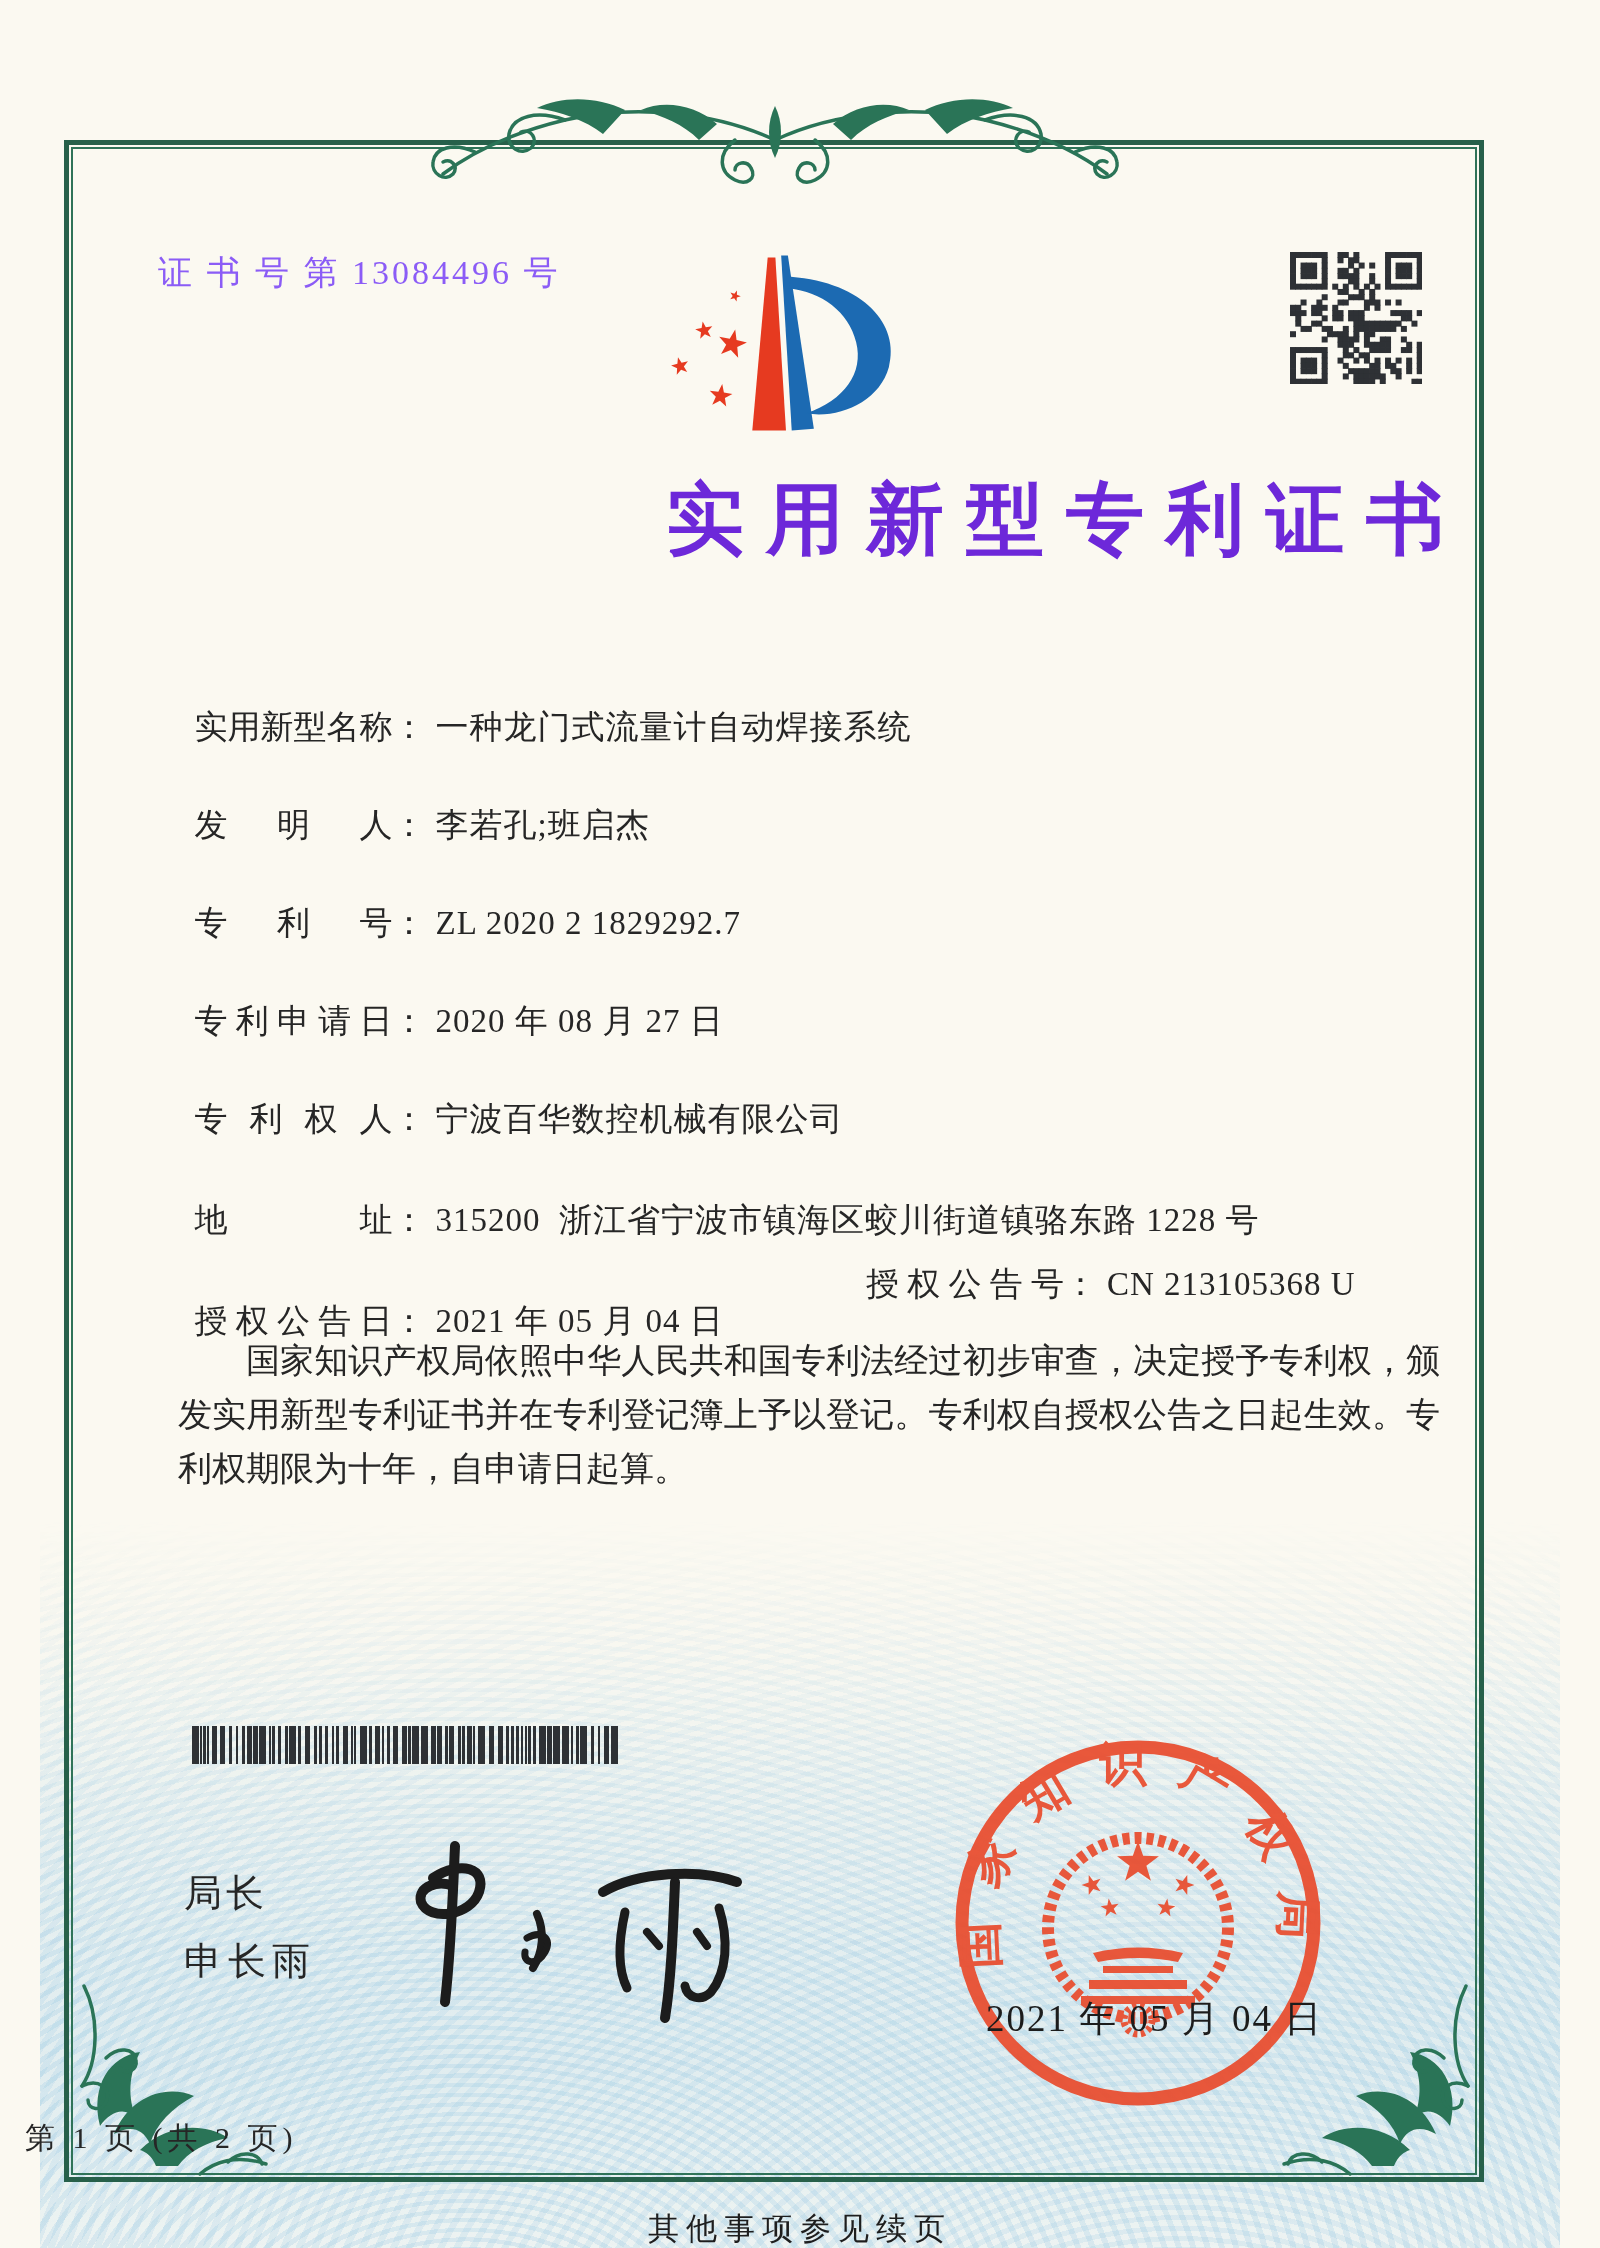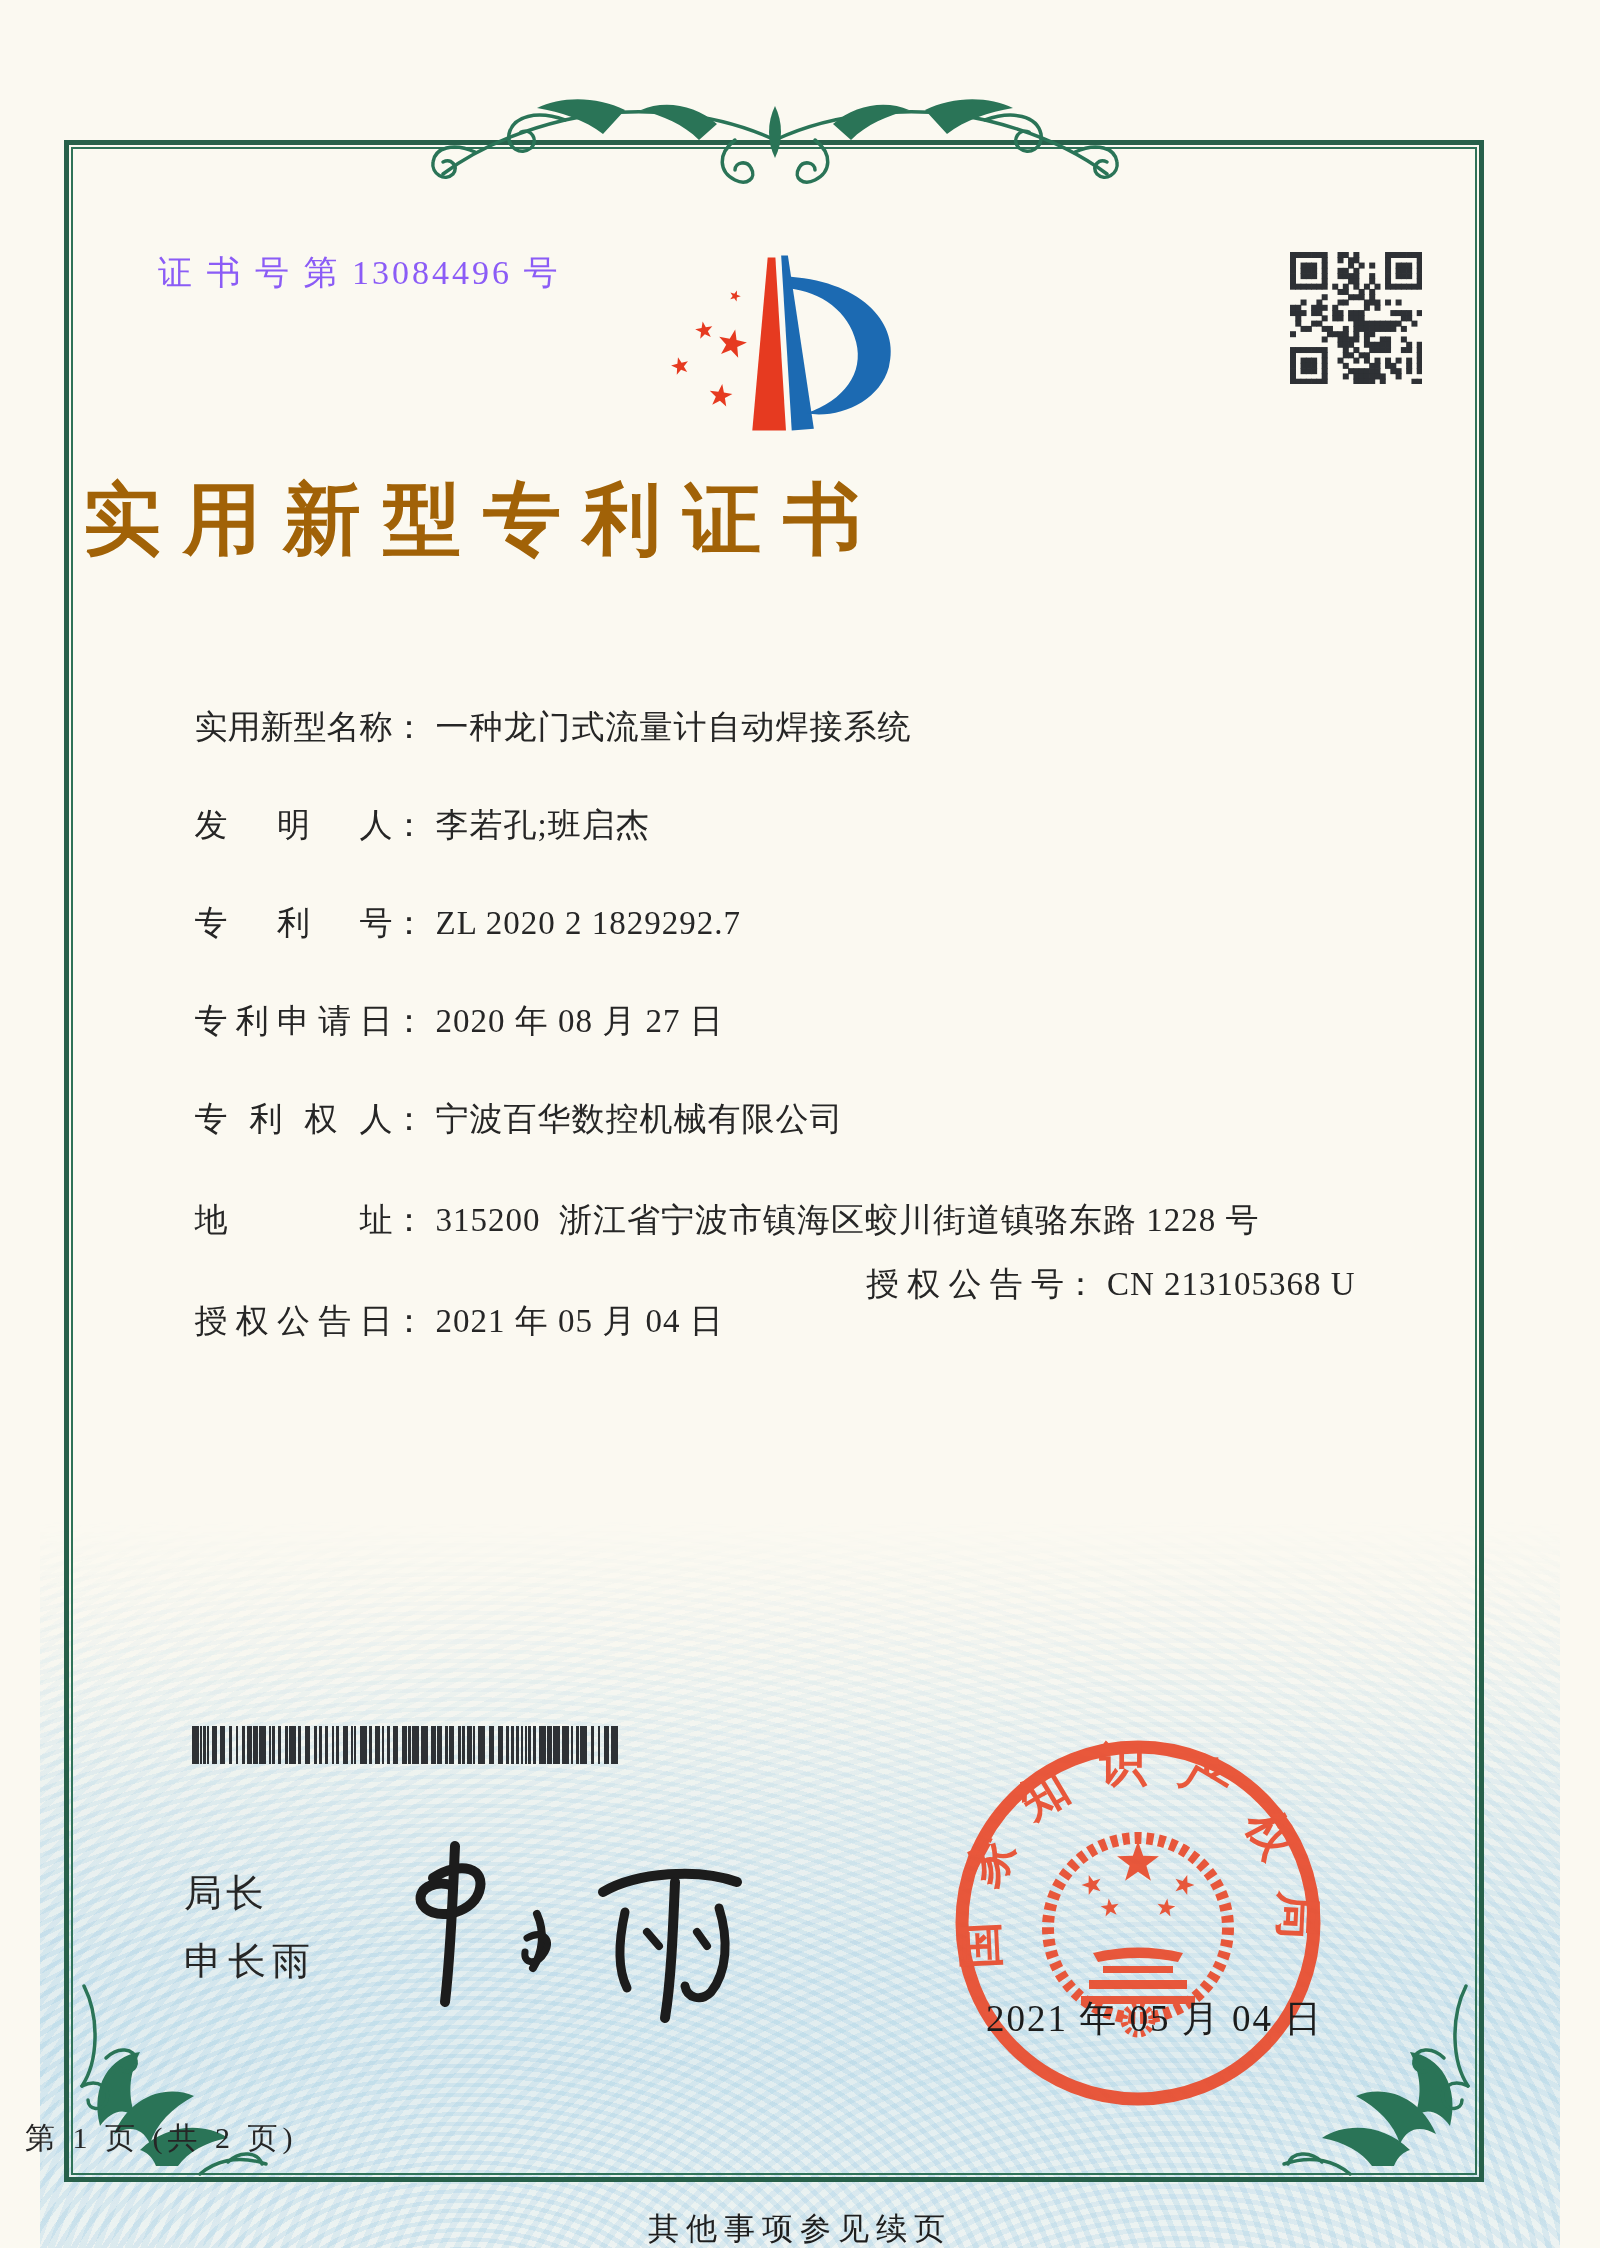--- a/index.html
+++ b/index.html
@@ -17,22 +17,22 @@
     mask-image:linear-gradient(180deg, transparent 0, rgba(0,0,0,.7) 35%, #000 60%);}
 
   
   .frame-outer{left:64px;top:140px;width:1420px;height:2042px;border:5px solid #27604a;box-sizing:border-box;}
   .frame-inner{position:absolute;inset:2px;border:2px solid #2f7358;}
 
   .cert-no{left:158px;top:250px;font-size:34px;letter-spacing:3px;color:#8b5cf6;}
   .logo{left:660px;top:248px;}
   .qr{left:1290px;top:252px;}
 
-  .title{left:83px;top:468px;width:1400px;text-align:left;font-size:78px;font-weight:700;
-         letter-spacing:22px;color:#a16207;}
+  .title{left:66px;top:468px;width:1400px;text-align:right;font-size:78px;font-weight:700;
+         letter-spacing:22px;color:#6d28d9;}
 
   .row{left:178px;font-size:33px;white-space:pre-wrap;}
   .flabel{display:inline-block;width:198px;text-align:justify;text-align-last:justify;vertical-align:bottom;}
   .fcolon{margin-right:10px;}
   .fvalue{letter-spacing:1px;}
   .grant2{position:absolute;left:688px;top:0;white-space:nowrap;}
 
   .paras{left:178px;top:1334px;width:1262px;font-size:34px;line-height:54px;text-align:justify;}
   .paras p{margin:0;text-indent:2em;}
 
@@ -425,20 +425,21 @@
 </div>
 
 <div class="abs row" style="top:1262px">
   <span class="flabel">授权公告日</span><span class="fcolon">：</span><span class="fvalue">2021 年 05 月 04 日</span>
   <span class="grant2">
     <span class="flabel">授权公告号</span><span class="fcolon">：</span><span class="fvalue">CN 213105368 U</span>
   </span>
 </div>
 
 <div class="abs paras">
+  <p>国家知识产权局依照中华人民共和国专利法经过初步审查，决定授予专利权，颁发实用新型专利证书并在专利登记簿上予以登记。专利权自授权公告之日起生效。专利权期限为十年，自申请日起算。</p>
 </div>
 
 <svg class="abs barcode" id="barcode-svg" width="426" height="38" viewBox="0 0 426 38">
     <rect x="0" y="0" width="7" height="38" fill="#2e3135"></rect>
     <rect x="8" y="0" width="2" height="38" fill="#2e3135"></rect>
     <rect x="11" y="0" width="3" height="38" fill="#2e3135"></rect>
     <rect x="15" y="0" width="2" height="38" fill="#2e3135"></rect>
     <rect x="20" y="0" width="5" height="38" fill="#2e3135"></rect>
     <rect x="28" y="0" width="5" height="38" fill="#2e3135"></rect>
     <rect x="37" y="0" width="3" height="38" fill="#2e3135"></rect>

